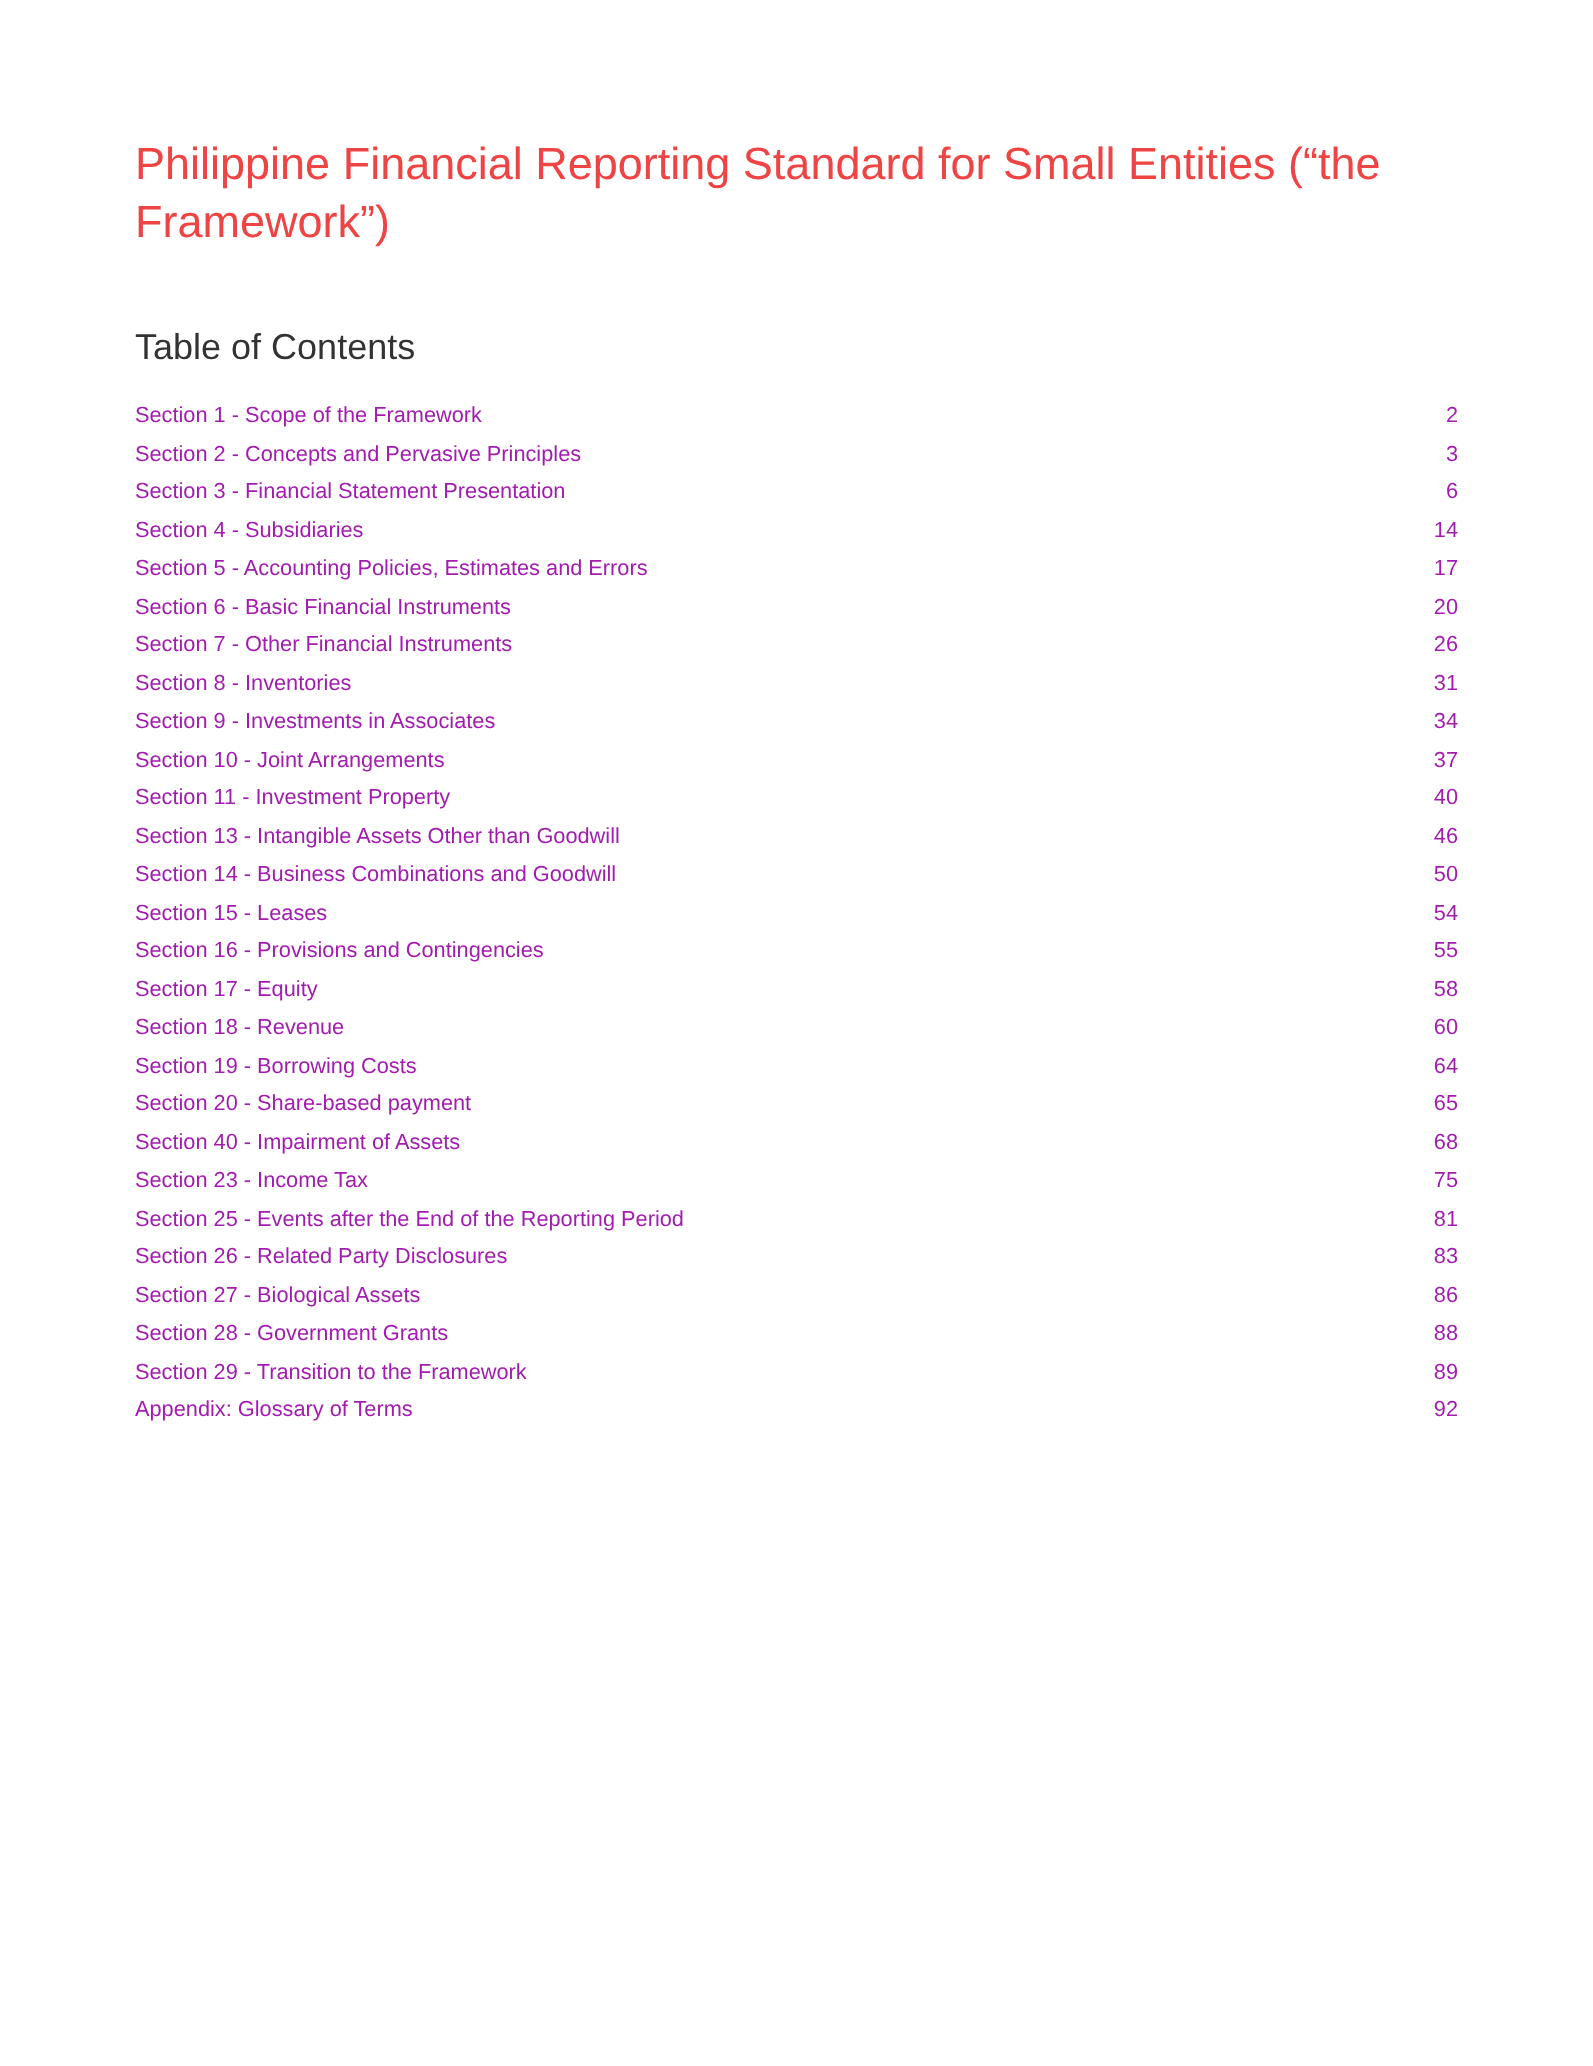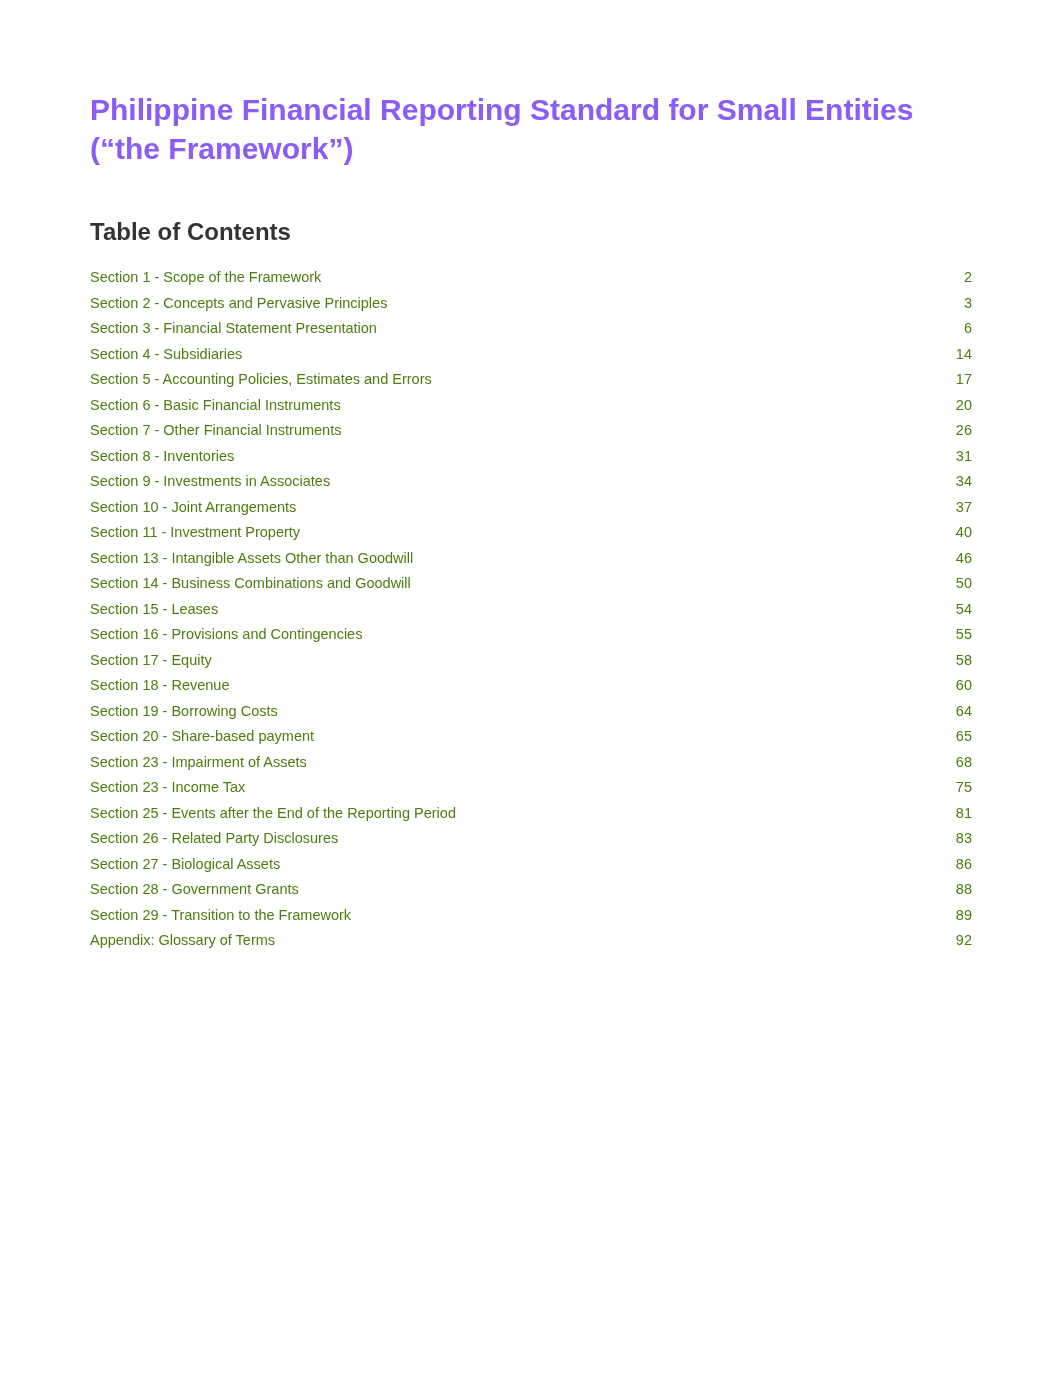--- a/index.html
+++ b/index.html
@@ -10,39 +10,39 @@
     body {
       font-family: Arial, Helvetica, sans-serif;
       background: #ffffff;
       width: 1062px;
       height: 1377px;
       padding: 90px 90px 60px 90px;
       color: #333333;
     }
     .title {
       font-size: 30px;
-      color: #8b5cf6;
+      color: #ef4444;
       line-height: 1.3;
       margin-bottom: 50px;
-      font-weight: bold;
+      font-weight: normal;
     }
     .toc-heading {
       font-size: 24px;
       color: #333333;
       margin-bottom: 24px;
-      font-weight: bold;
+      font-weight: normal;
     }
     .toc-list {
       width: 100%;
     }
     .toc-entry {
       display: flex;
       align-items: baseline;
       font-size: 14.5px;
-      color: #4d7c0f;
+      color: #a21caf;
       line-height: 1.0;
       margin-bottom: 11px;
       white-space: nowrap;
     }
     .toc-label {
       flex: 0 0 auto;
     }
     .toc-dots {
       flex: 1 1 auto;
       overflow: hidden;
@@ -157,21 +157,21 @@
       <span class="toc-label">Section 19 - Borrowing Costs</span>
       <span class="toc-dots"></span>
       <span class="toc-page">64</span>
     </div>
     <div class="toc-entry">
       <span class="toc-label">Section 20 - Share-based payment</span>
       <span class="toc-dots"></span>
       <span class="toc-page">65</span>
     </div>
     <div class="toc-entry">
-      <span class="toc-label">Section 23 - Impairment of Assets</span>
+      <span class="toc-label">Section 40 - Impairment of Assets</span>
       <span class="toc-dots"></span>
       <span class="toc-page">68</span>
     </div>
     <div class="toc-entry">
       <span class="toc-label">Section 23 - Income Tax</span>
       <span class="toc-dots"></span>
       <span class="toc-page">75</span>
     </div>
     <div class="toc-entry">
       <span class="toc-label">Section 25 - Events after the End of the Reporting Period</span>

